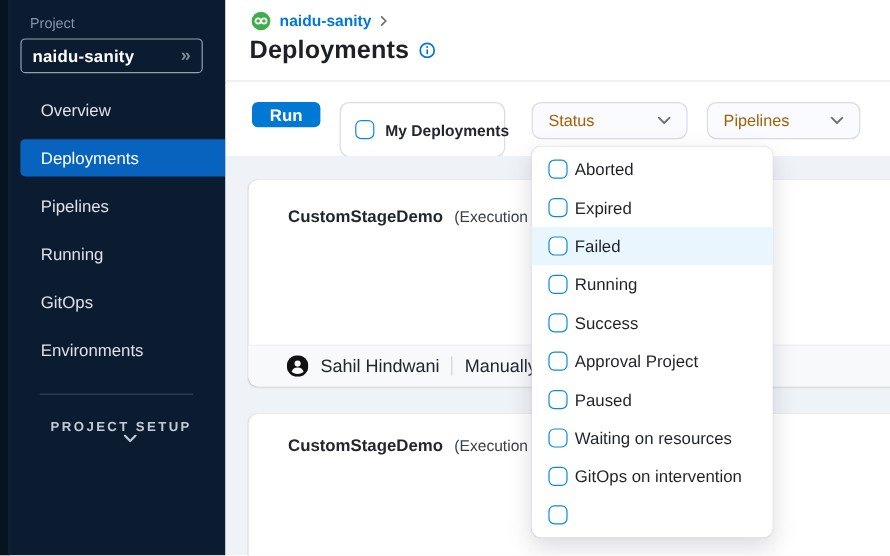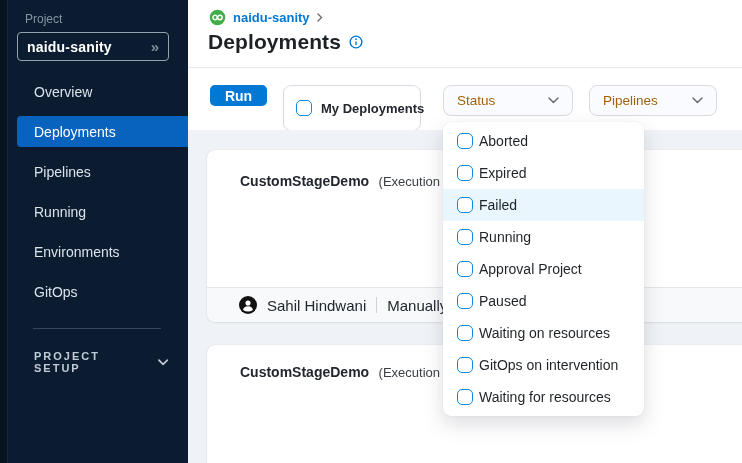--- a/index.html
+++ b/index.html
@@ -44,21 +44,21 @@
     background:#0763be; color:#fff;
     margin-left:17px; padding-left:17px; border-radius:4px 0 0 4px;
     height:31px; margin-top:4px; margin-bottom:5px;
   }
   .sb-divider {
     position:absolute; left:33px; width:128px; top:328px; height:1px;
     background:#33465a;
   }
   .section-toggle {
     position:absolute; left:34px; top:350px; right:20px;
-    display:flex; align-items:center; cursor:pointer;
+    display:flex; align-items:center; cursor:pointer;flex-direction:column;
   }
   .section-toggle .sec-label {
     font-size:11px; letter-spacing:2px; color:#c0cbd6; font-weight:600;
   }
   .section-toggle svg { margin-left:14px; }
 
   
   .main { position:absolute; left:188px; top:0; right:0; bottom:0; background:#fff; }
   .page-header {
     position:absolute; left:0; right:0; top:0; height:68px;
@@ -149,22 +149,22 @@
     <div class="project-label">Project</div>
     <div class="project-picker">
       <span class="pname">naidu-sanity</span>
       <span class="dbl-chev">»</span>
     </div>
     <ul class="nav">
       <li>Overview</li>
       <li class="selected">Deployments</li>
       <li>Pipelines</li>
       <li>Running</li>
+      <li>GitOps</li>
       <li>Environments</li>
-      <li>GitOps</li>
     </ul>
     <div class="sb-divider"></div>
     <div class="section-toggle">
       <span class="sec-label">PROJECT SETUP</span>
       <svg class="chev" width="11" height="7" viewBox="0 0 11 7">
           <path d="M1 1l4.5 4.5L10 1" fill="none" stroke="#c0cbd6" stroke-width="1.8" stroke-linecap="round" stroke-linejoin="round"></path>
         </svg>
     </div>
   </div>
 
@@ -253,33 +253,36 @@
     <div class="status-item highlighted">
       <span class="checkbox"></span>
       <span>Failed</span>
     </div>
     <div class="status-item">
       <span class="checkbox"></span>
       <span>Running</span>
     </div>
     <div class="status-item">
       <span class="checkbox"></span>
+      <span>Success</span>
+    </div>
+    <div class="status-item">
+      <span class="checkbox"></span>
       <span>Approval Project</span>
     </div>
     <div class="status-item">
       <span class="checkbox"></span>
       <span>Paused</span>
     </div>
     <div class="status-item">
       <span class="checkbox"></span>
       <span>Waiting on resources</span>
     </div>
     <div class="status-item">
       <span class="checkbox"></span>
       <span>GitOps on intervention</span>
     </div>
     <div class="status-item">
       <span class="checkbox"></span>
-      <span>Waiting for resources</span>
     </div>
   </div>
 
 </div>
 
 </body></html>

